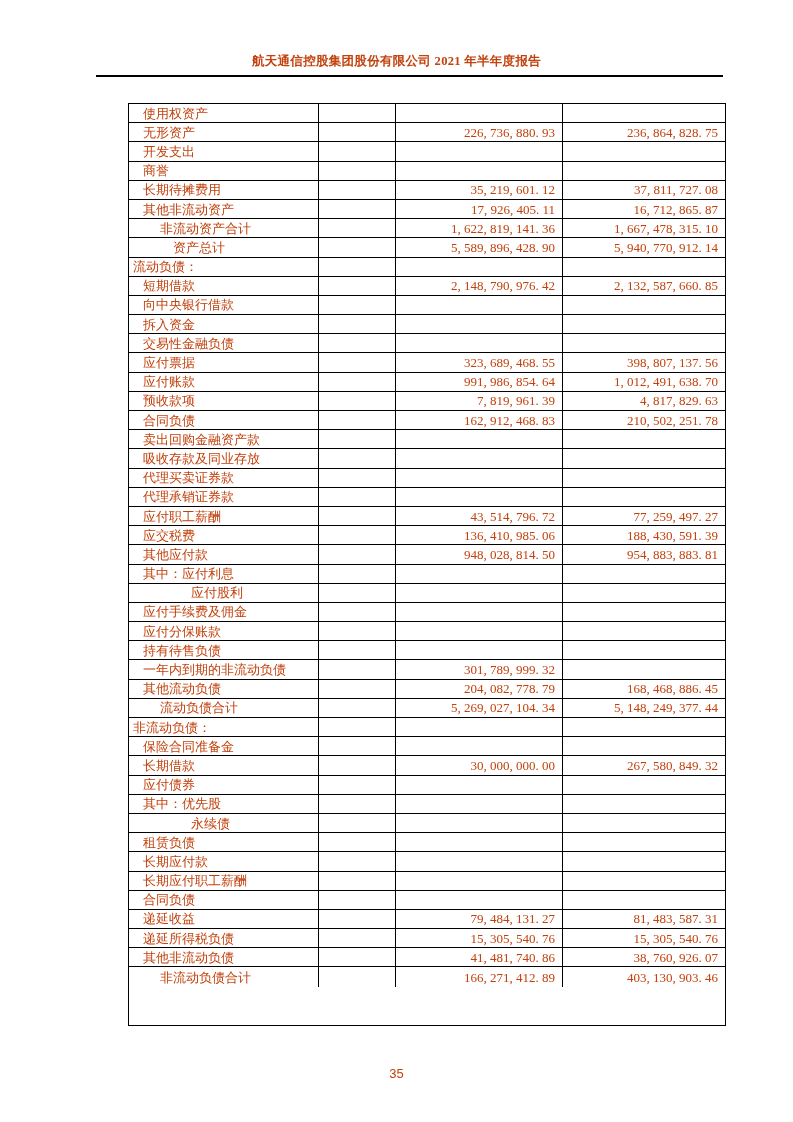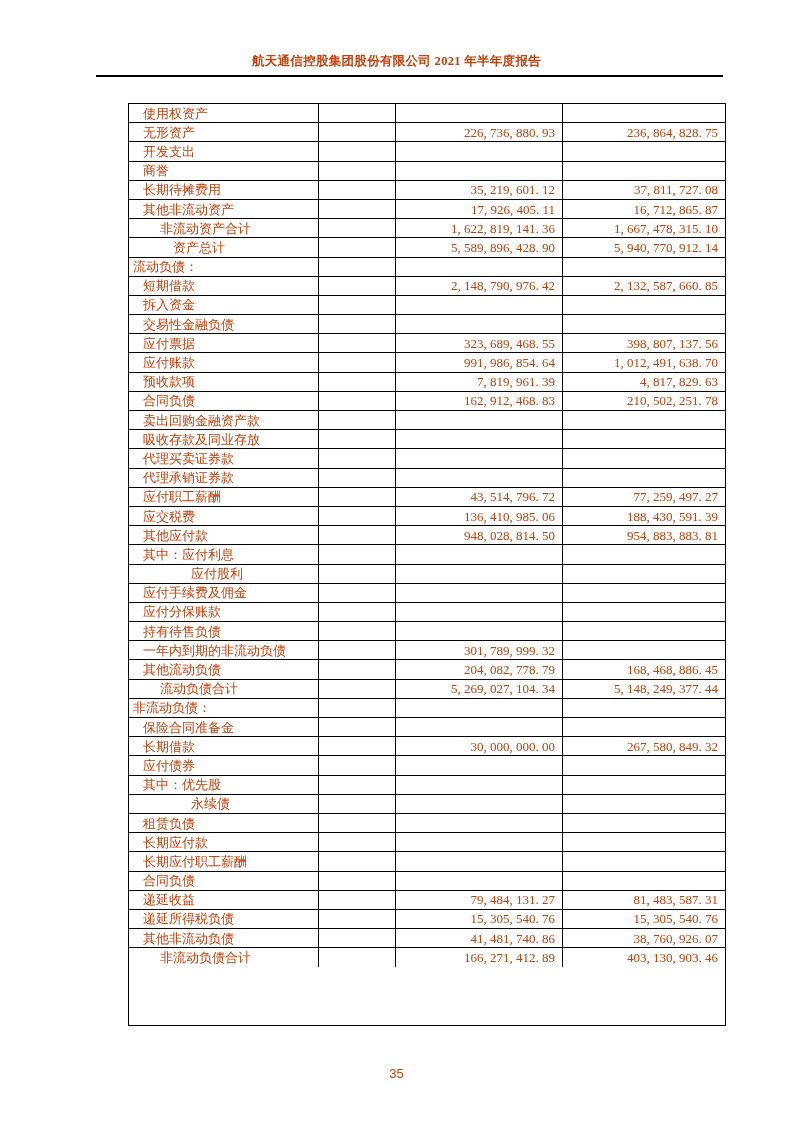--- a/index.html
+++ b/index.html
@@ -109,20 +109,26 @@
     <div class="cell num"></div>
     <div class="cell num"></div>
   </div>
       <div class="t-row">
     <div class="cell label ind-1">短期借款</div>
     <div class="cell note"></div>
     <div class="cell num">2, 148, 790, 976. 42</div>
     <div class="cell num">2, 132, 587, 660. 85</div>
   </div>
       <div class="t-row">
+    <div class="cell label ind-1">向中央银行借款</div>
+    <div class="cell note"></div>
+    <div class="cell num"></div>
+    <div class="cell num"></div>
+  </div>
+      <div class="t-row">
     <div class="cell label ind-1">拆入资金</div>
     <div class="cell note"></div>
     <div class="cell num"></div>
     <div class="cell num"></div>
   </div>
       <div class="t-row">
     <div class="cell label ind-1">交易性金融负债</div>
     <div class="cell note"></div>
     <div class="cell num"></div>
     <div class="cell num"></div>

